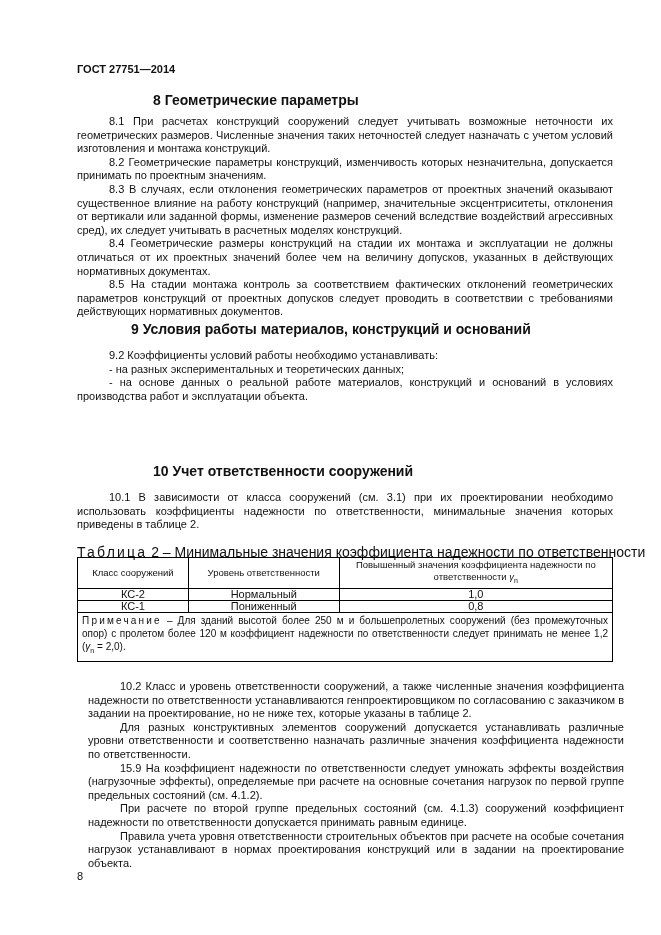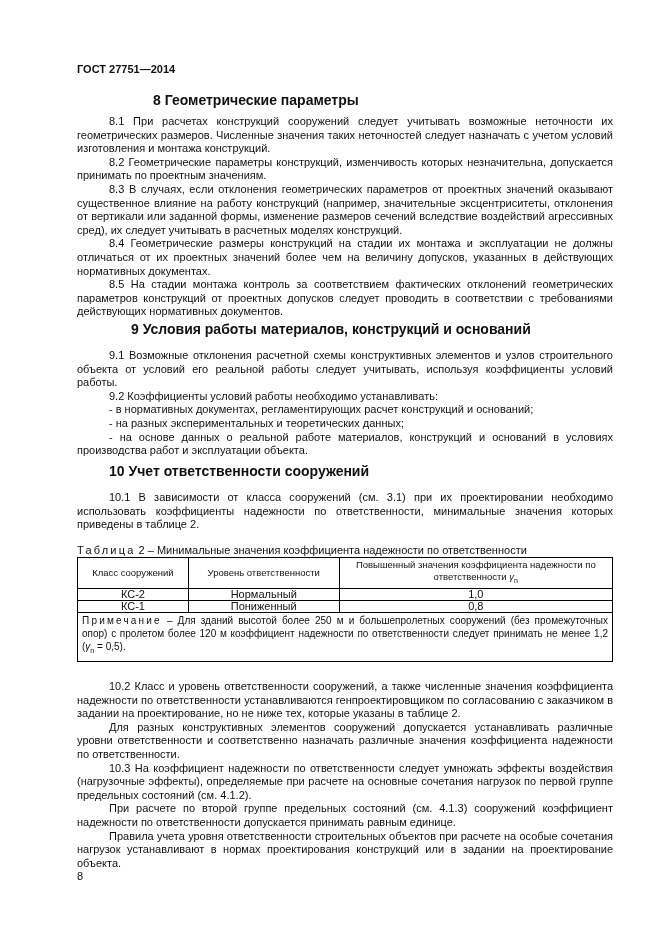--- a/index.html
+++ b/index.html
@@ -4,21 +4,21 @@
 <style>
   html, body { margin: 0; padding: 0; background: #ffffff; }
   body { width: 661px; height: 935px; position: relative; overflow: hidden;
          font-family: "Liberation Sans", sans-serif; color: #111; }
   .page { position: absolute; left: 77px; top: 0; width: 536px; }
   .doc-id { position: absolute; top: 63px; left: 0; font-size: 11px; font-weight: bold; }
   .h { position: absolute; left: 32px; font-size: 14px; font-weight: bold; white-space: nowrap; }
   .block { position: absolute; left: 0; width: 536px; font-size: 11px; line-height: 13.6px; }
   .p { text-align: justify; text-indent: 32px; margin: 0; }
   .list-item { text-indent: 32px; margin: 0; }
-  .caption { position: absolute; left: 0; top: 544px; font-size: 11px; white-space: nowrap; }
+  .caption { position: absolute; left: 0; top: 544px; font-size: 14px; white-space: nowrap; }
   .spaced { letter-spacing: 2.2px; }
   table.t { position: absolute; left: 0; top: 557px; width: 536px; border-collapse: collapse;
             font-size: 10px; }
   table.t td, table.t th { border: 1.5px solid #000; padding: 0 4px; font-weight: normal; }
   table.t th { height: 30px; vertical-align: middle; font-size: 9.5px; line-height: 12px; }
   table.t td.val { text-align: center; height: 11px; line-height: 11px; font-size: 11px; }
   table.t td.note { font-size: 10px; line-height: 13px; padding: 1px 4px 4px 4px; text-align: justify; }
   .sub { font-size: 7px; vertical-align: -3px; }
   .gamma { font-style: italic; }
   .page-num { position: absolute; left: 0; top: 870px; font-size: 11px; }
@@ -34,28 +34,26 @@
   <div class="block" style="top:115px;">
     <p class="p">8.1 При расчетах конструкций сооружений следует учитывать возможные неточности их геометрических размеров. Численные значения таких неточностей следует назначать с учетом условий изготовления и монтажа конструкций.</p>
     <p class="p">8.2 Геометрические параметры конструкций, изменчивость которых незначительна, допускается принимать по проектным значениям.</p>
     <p class="p">8.3 В случаях, если отклонения геометрических параметров от проектных значений оказывают существенное влияние на работу конструкций (например, значительные эксцентриситеты, отклонения от вертикали или заданной формы, изменение размеров сечений вследствие воздействий агрессивных сред), их следует учитывать в расчетных моделях конструкций.</p>
     <p class="p">8.4 Геометрические размеры конструкций на стадии их монтажа и эксплуатации не должны отличаться от их проектных значений более чем на величину допусков, указанных в действующих нормативных документах.</p>
     <p class="p">8.5 На стадии монтажа контроль за соответствием фактических отклонений геометрических параметров конструкций от проектных допусков следует проводить в соответствии с требованиями действующих нормативных документов.</p>
   </div>
 
   <div class="h" style="top:321px;margin-left:22px;">9 Условия работы материалов, конструкций и оснований</div>
   <div class="block" style="top:349px;">
-    <p class="p">9.1 Возможные отклонения расчетной схемы конструктивных элементов и узлов строительного объекта от условий его реальной работы следует учитывать, используя коэффициенты условий работы.</p>
     <p class="p">9.2 Коэффициенты условий работы необходимо устанавливать:</p>
-    <p class="list-item p">- в нормативных документах, регламентирующих расчет конструкций и оснований;</p>
     <p class="list-item p">- на разных экспериментальных и теоретических данных;</p>
     <p class="list-item p">- на основе данных о реальной работе материалов, конструкций и оснований в условиях производства работ и эксплуатации объекта.</p>
   </div>
 
-  <div class="h" style="top:463px;">10 Учет ответственности сооружений</div>
+  <div class="h" style="top:463px;margin-left:44px;">10 Учет ответственности сооружений</div>
   <div class="block" style="top:491px;">
     <p class="p">10.1 В зависимости от класса сооружений (см. 3.1) при их проектировании необходимо использовать коэффициенты надежности по ответственности, минимальные значения которых приведены в таблице 2.</p>
   </div>
 
   <div class="caption">
     <span class="spaced">Таблица</span><span> 2 – Минимальные значения коэффициента надежности по ответственности</span>
   </div>
 
   <table class="t">
     <colgroup>
@@ -78,28 +76,28 @@
       <td class="val">1,0</td>
     </tr>
     <tr>
       <td class="val">КС-1</td>
       <td class="val">Пониженный</td>
       <td class="val">0,8</td>
     </tr>
     <tr>
       <td class="note" colspan="3">
         <span class="spaced">Примечание</span><span> – Для зданий высотой более 250 м и большепролетных сооружений (без промежуточных опор) с пролетом более 120 м коэффициент надежности по ответственности следует принимать не менее 1,2</span>
-        <span>(</span><span class="gamma">γ</span><span class="sub">n</span><span> = 0,5).</span>
+        <span>(</span><span class="gamma">γ</span><span class="sub">n</span><span> = 2,0).</span>
       </td>
     </tr>
   </tbody>
     </table>
 
-  <div class="block" style="top:680px;">
+  <div class="block" style="top:680px;margin-left:11px;">
     <p class="p">10.2 Класс и уровень ответственности сооружений, а также численные значения коэффициента надежности по ответственности устанавливаются генпроектировщиком по согласованию с заказчиком в задании на проектирование, но не ниже тех, которые указаны в таблице 2.</p>
     <p class="p">Для разных конструктивных элементов сооружений допускается устанавливать различные уровни ответственности и соответственно назначать различные значения коэффициента надежности по ответственности.</p>
-    <p class="p">10.3 На коэффициент надежности по ответственности следует умножать эффекты воздействия (нагрузочные эффекты), определяемые при расчете на основные сочетания нагрузок по первой группе предельных состояний (см. 4.1.2).</p>
+    <p class="p">15.9 На коэффициент надежности по ответственности следует умножать эффекты воздействия (нагрузочные эффекты), определяемые при расчете на основные сочетания нагрузок по первой группе предельных состояний (см. 4.1.2).</p>
     <p class="p">При расчете по второй группе предельных состояний (см. 4.1.3) сооружений коэффициент надежности по ответственности допускается принимать равным единице.</p>
     <p class="p">Правила учета уровня ответственности строительных объектов при расчете на особые сочетания нагрузок устанавливают в нормах проектирования конструкций или в задании на проектирование объекта.</p>
   </div>
 
   <div class="page-num">8</div>
 </div>
 
 </body></html>

